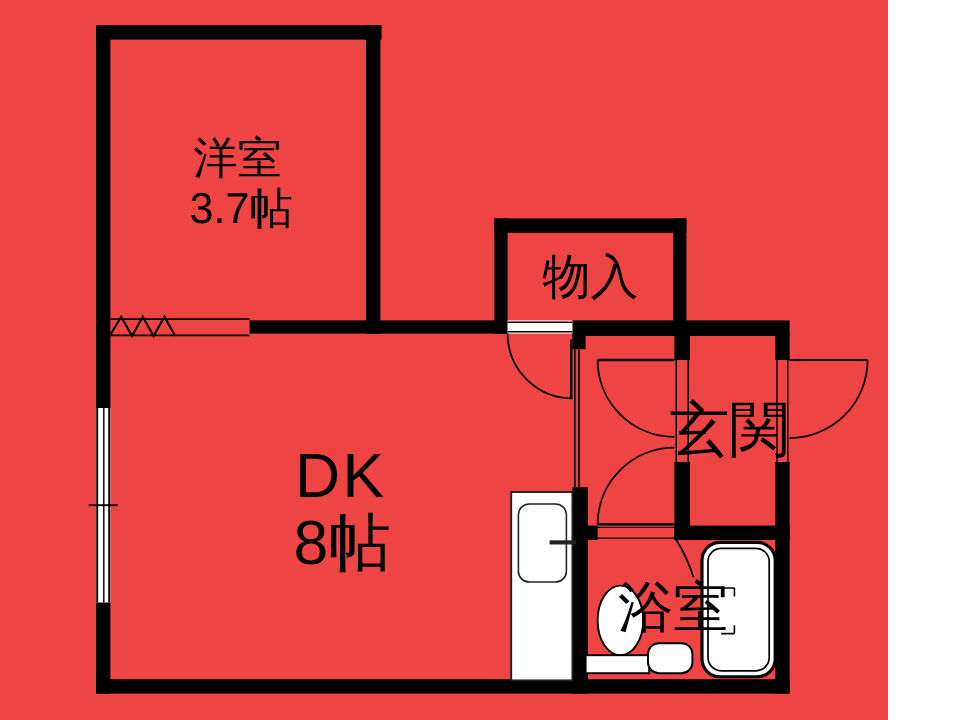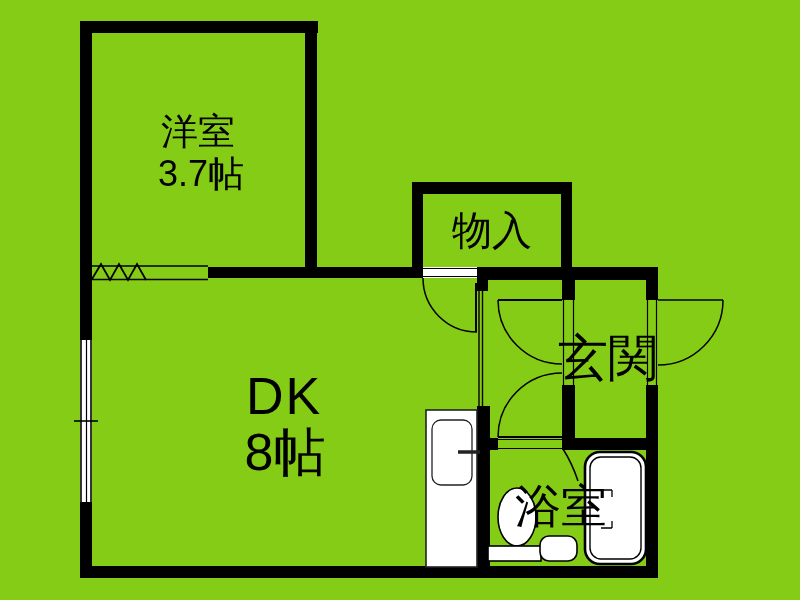--- a/index.html
+++ b/index.html
@@ -1,16 +1,16 @@
 <!DOCTYPE html>
 <html><head>
 <meta charset="utf-8">
 <style>
   html,body{margin:0;padding:0;background:#ffffff;}
-  .page{position:relative;width:800px;height:600px;background:#84cc16;overflow:hidden;}
+  .page{position:relative;width:740px;height:600px;background:#ef4444;overflow:hidden;}
   svg{display:block;}
   text{font-family:"Liberation Sans",sans-serif;fill:#000;font-weight:500;}
   .wall{fill:#000;stroke:none;}
   .thin{stroke:#000;fill:none;}
 </style>
 </head>
 <body>
 
 <div class="page">
 <svg width="800" height="600" viewBox="0 0 800 600">

